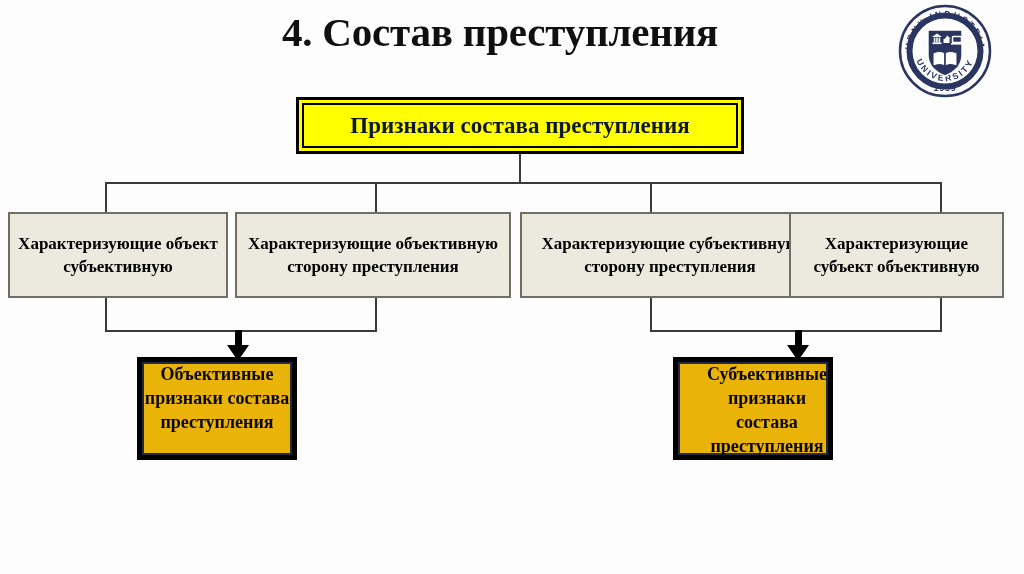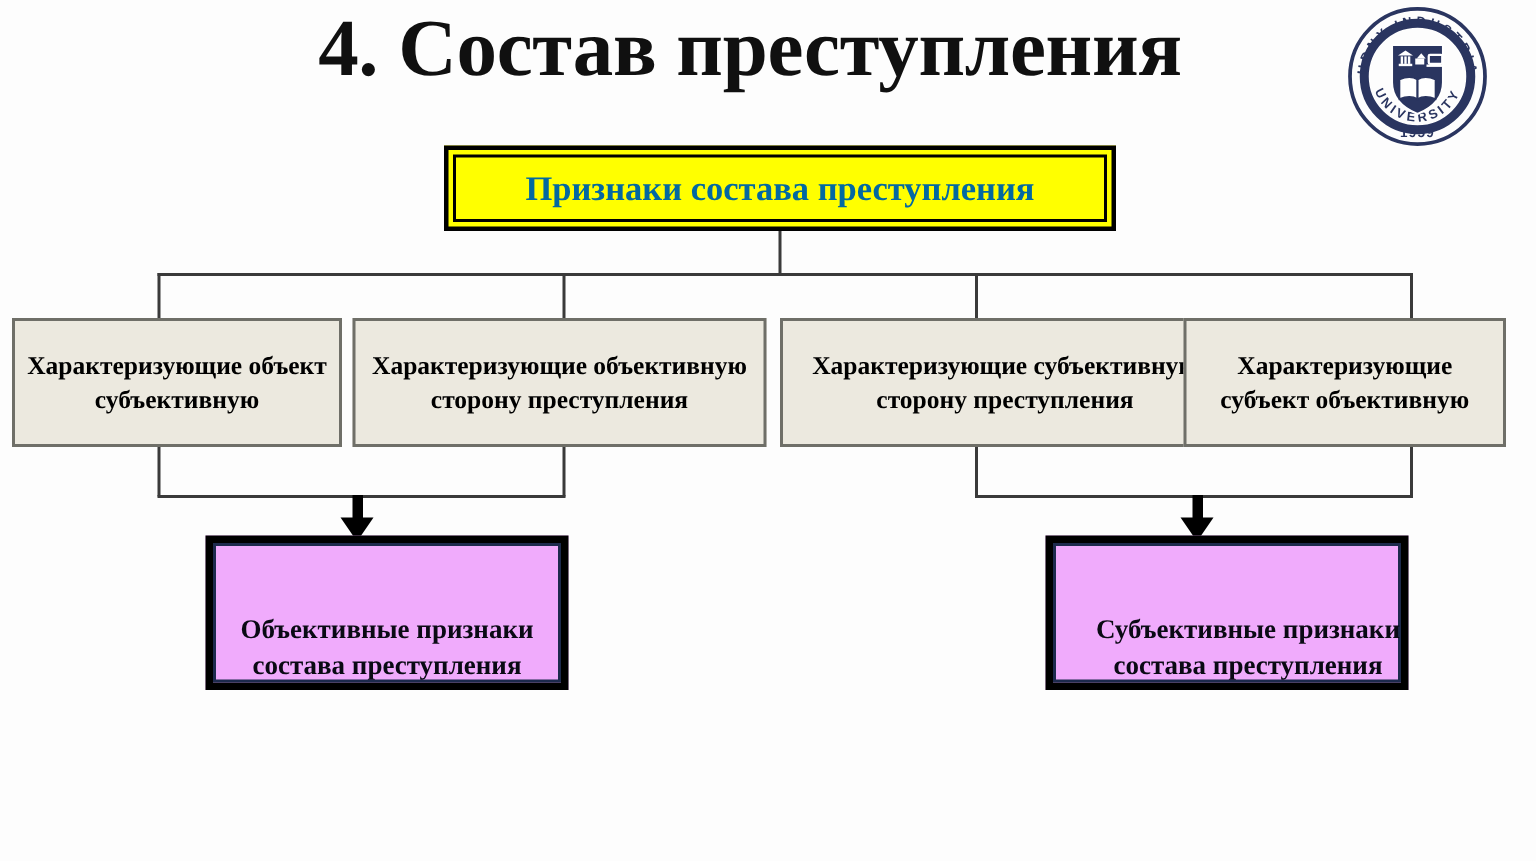--- a/index.html
+++ b/index.html
@@ -24,21 +24,21 @@
 
   
   #slide-title {
     position: absolute;
     left: 120px;
     top: 6px;
     width: 760px;
     text-align: center;
     font-family: "Liberation Serif", "DejaVu Serif", serif;
     font-weight: bold;
-    font-size: 54px;
+    font-size: 41px;
     line-height: 52px;
     color: #101010;
     letter-spacing: -0.2px;
     white-space: nowrap;
   }
 
   
   #logo {
     position: absolute;
     left: 897px;
@@ -70,21 +70,21 @@
     border: 2px solid #000000;
     pointer-events: none;
     box-sizing: border-box;
   }
   #root-box .label {
     position: relative;
     z-index: 2;
     font-weight: bold;
     font-size: 23px;
     line-height: 26px;
-    color: #0369a1;
+    color: #0f172a;
     text-align: center;
     white-space: nowrap;
   }
 
   
   .vline {
     position: absolute;
     width: 2px;
     background: #3a3a3a;
   }
@@ -132,27 +132,27 @@
 
   #feature-box-1 { left: 8px;   width: 220px; }
   #feature-box-2 { left: 235px; width: 276px; }
   #feature-box-3 { left: 520px; width: 300px; }
   #feature-box-4 { left: 789px; width: 215px; }
 
   
   .result-box {
     position: absolute;
     top: 357px;
-    width: 242px;
+    width: 160px;
     height: 103px;
-    background: #f0abfc;
+    background: #eab308;
     border: 5px solid #000000;
     box-sizing: border-box;
     display: flex;
-    align-items: flex-end;
+    align-items: flex-start;
     justify-content: center;
   }
   .result-box .inner-rule {
     position: absolute;
     left: 0px;
     top: 0px;
     right: 0px;
     bottom: 0px;
     border: 2px solid #1d2a4d;
     pointer-events: none;
@@ -161,21 +161,21 @@
   .result-box .label {
     position: relative;
     z-index: 2;
     font-weight: bold;
     font-size: 18px;
     line-height: 24px;
     color: #0a0a14;
     text-align: center;
   }
   #result-box-1 { left: 137px; }
-  #result-box-2 { left: 697px; padding-left: 28px; }
+  #result-box-2 { left: 673px; padding-left: 28px; }
 </style>
 </head>
 <body>
 
 <div id="slide">
 
   <div id="slide-title">4. Состав преступления</div>
 
   <div id="logo">
     <svg width="96" height="96" viewBox="0 0 96 96" aria-hidden="true">

